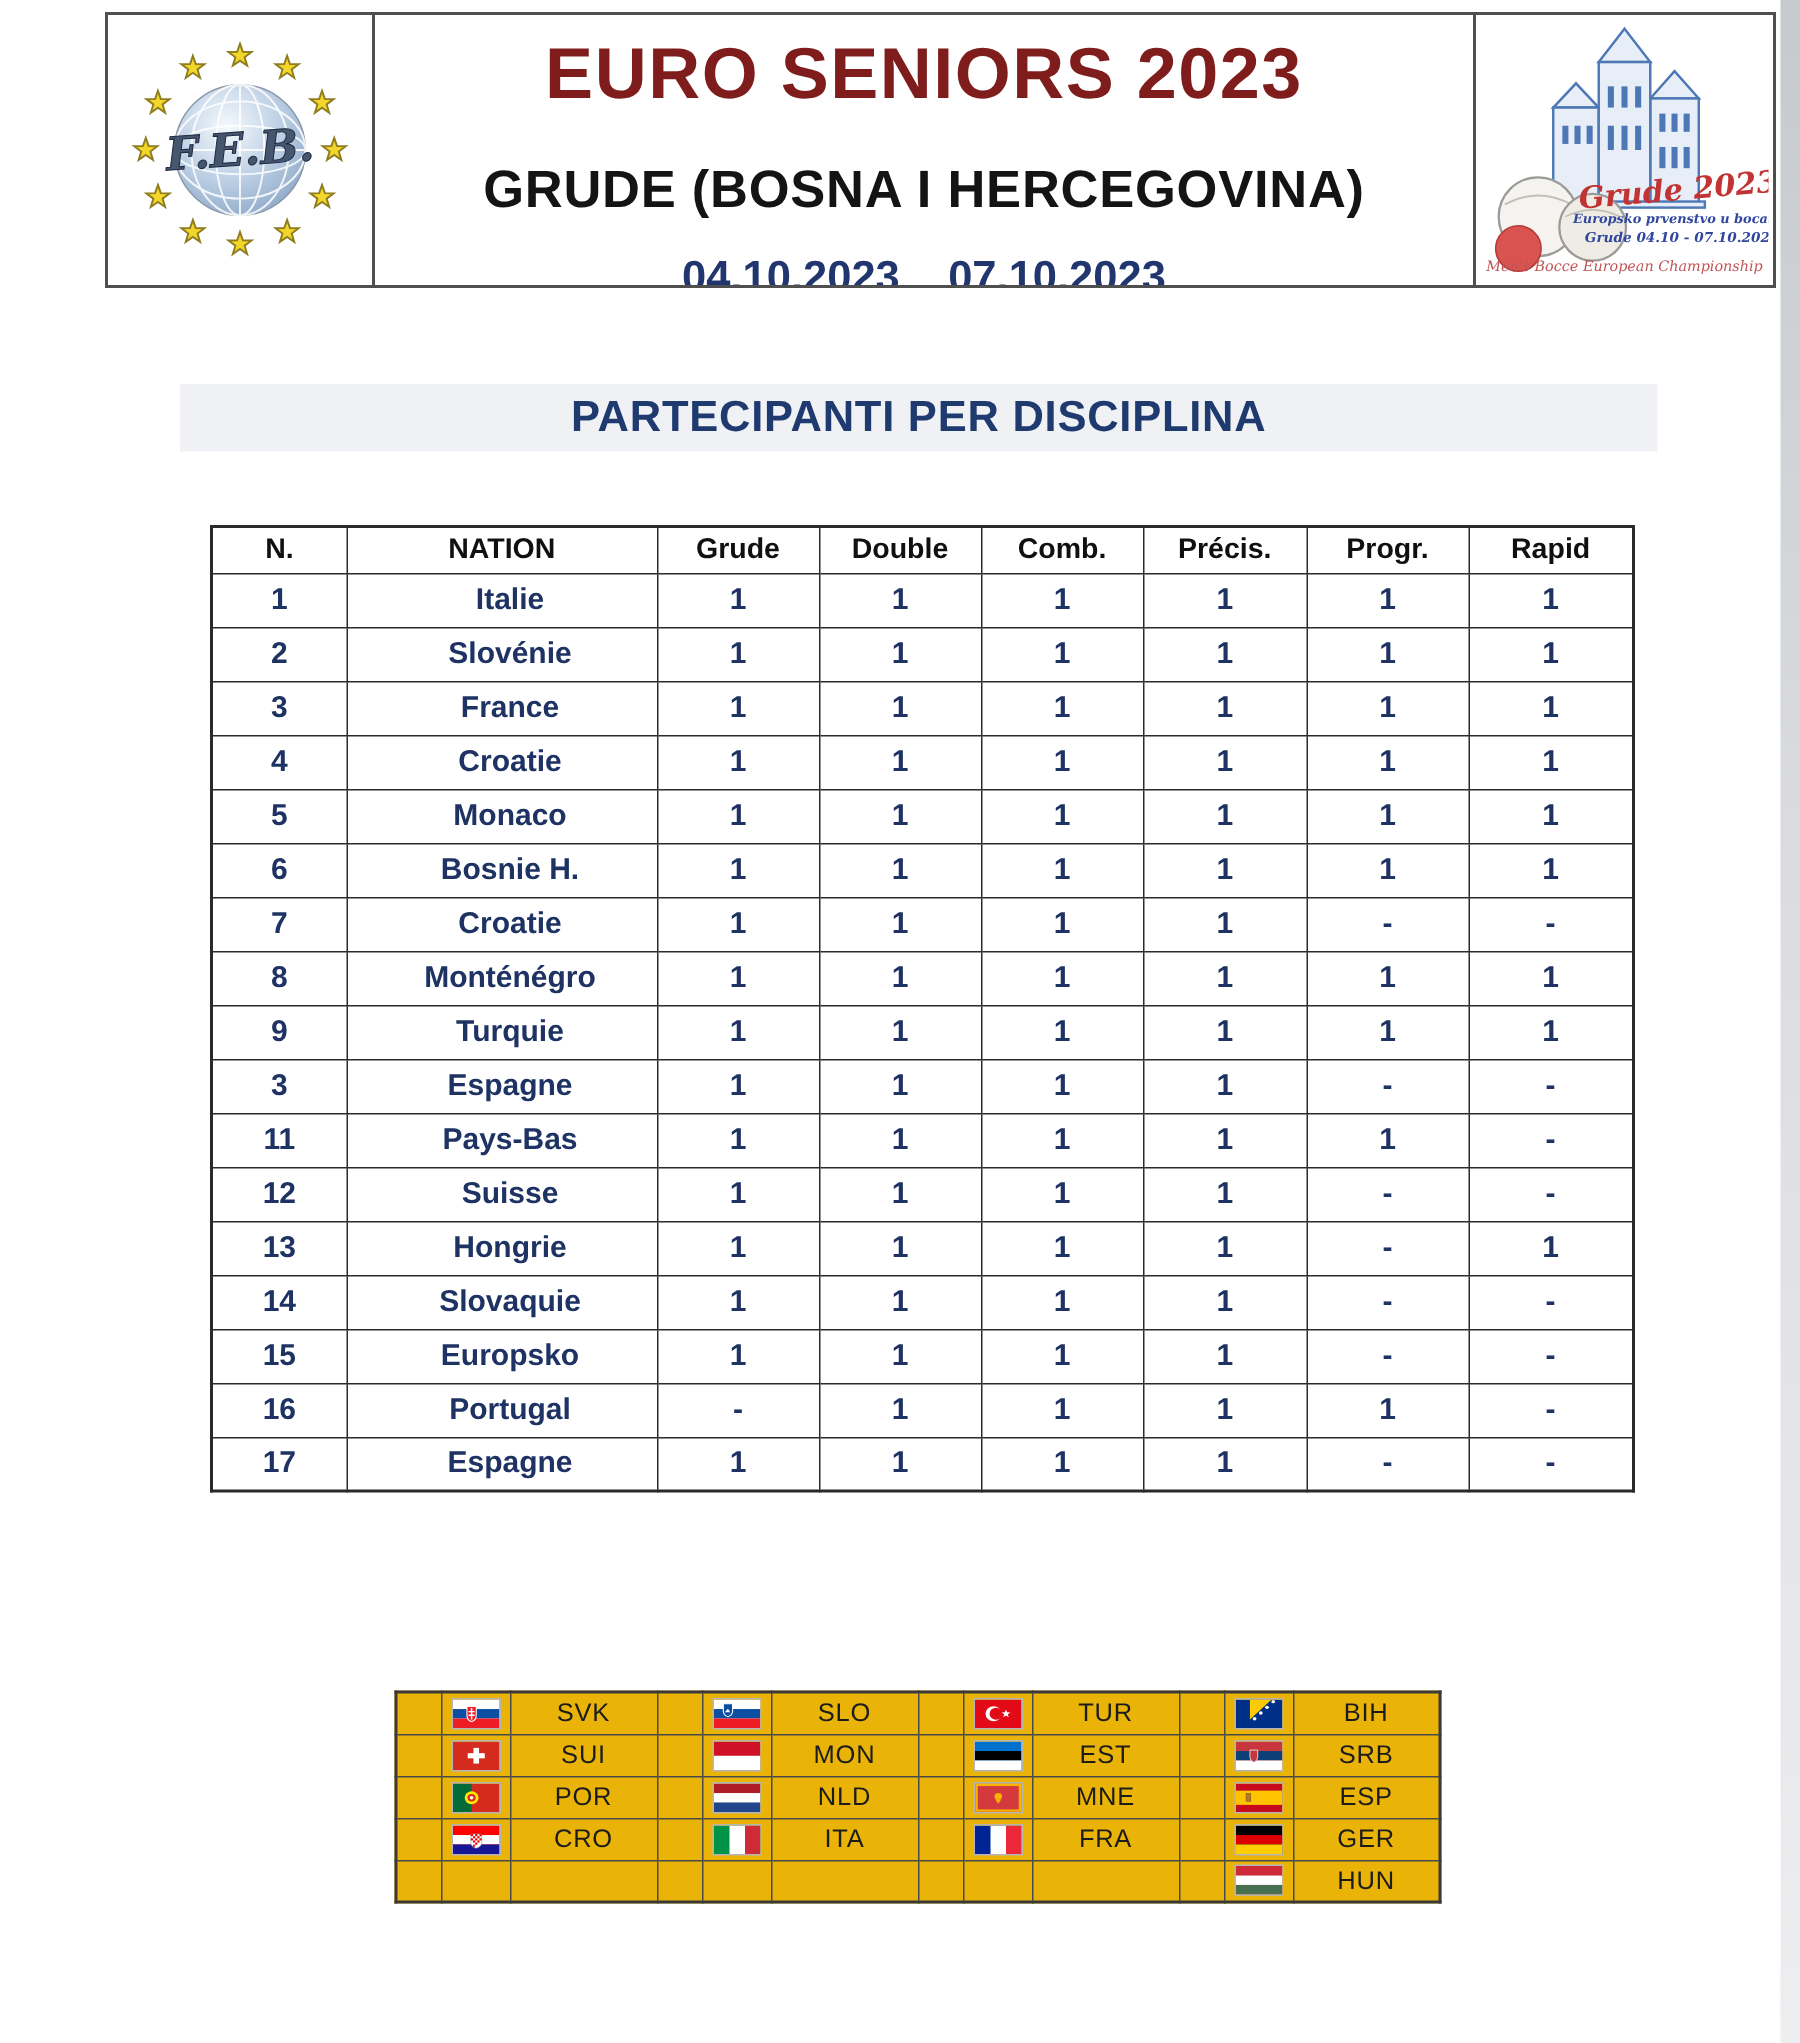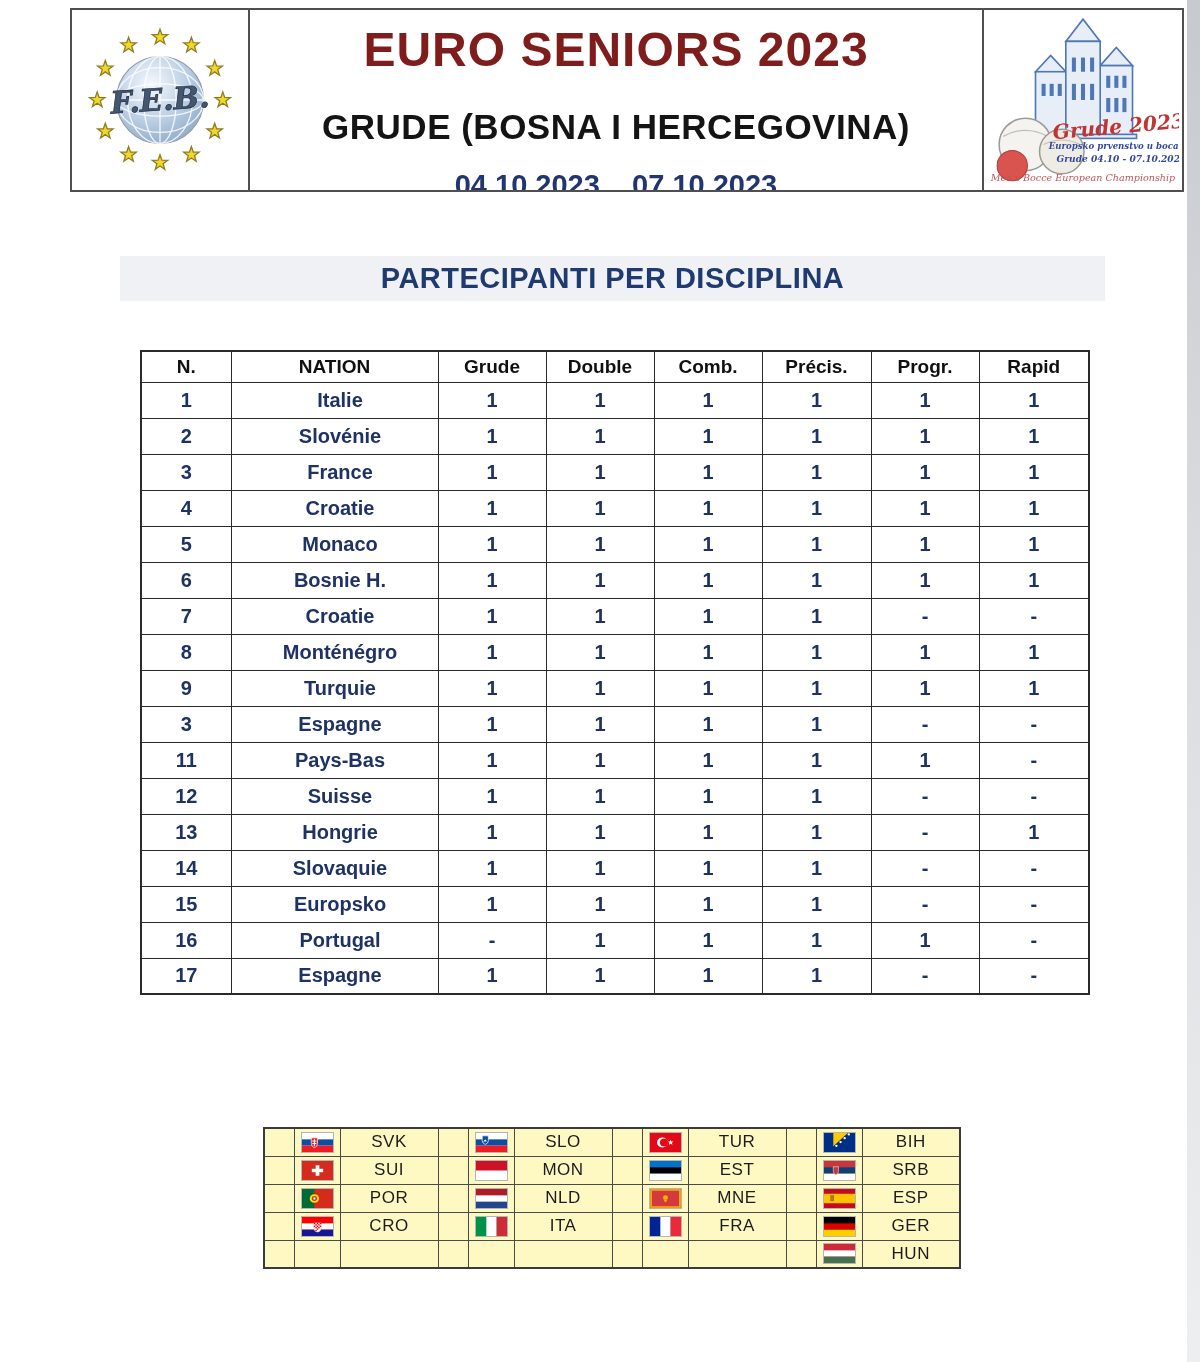--- a/index.html
+++ b/index.html
@@ -29,21 +29,21 @@
     border-collapse:collapse; table-layout:fixed; background:#fff; border:2px solid #2a2a2a; }
   table.main th { border:1.5px solid #2a2a2a; height:31px; font-size:19px; color:#101010;
     text-align:center; font-weight:bold; }
   table.main th.nation-h { text-align:center; }
   table.main td { border:1.5px solid #2a2a2a; height:36px; font-size:20px; font-weight:bold;
     color:#1e3263; text-align:center; }
   table.main td.nation { text-align:center; padding-left:11px; }
 
   
   table.legend { position:absolute; left:263px; top:1127px; width:696px;
-    border-collapse:collapse; table-layout:fixed; background:#fef9c3; border:2px solid #3a3a3a; }
+    border-collapse:collapse; table-layout:fixed; background:#eab308; border:2px solid #3a3a3a; }
   table.legend td { border:1px solid #4a4a4a; height:28px; text-align:center; vertical-align:middle; }
   table.legend td.code { font-size:17px; color:#1c1c1c; letter-spacing:0.5px; }
   table.legend svg.flag { width:31px; height:19px; display:block; margin:0 auto; outline:1px solid #b5b5b5; }
 </style>
 </head>
 <body>
 
 <div class="gray-strip"></div>
 
 <div class="header-box">

